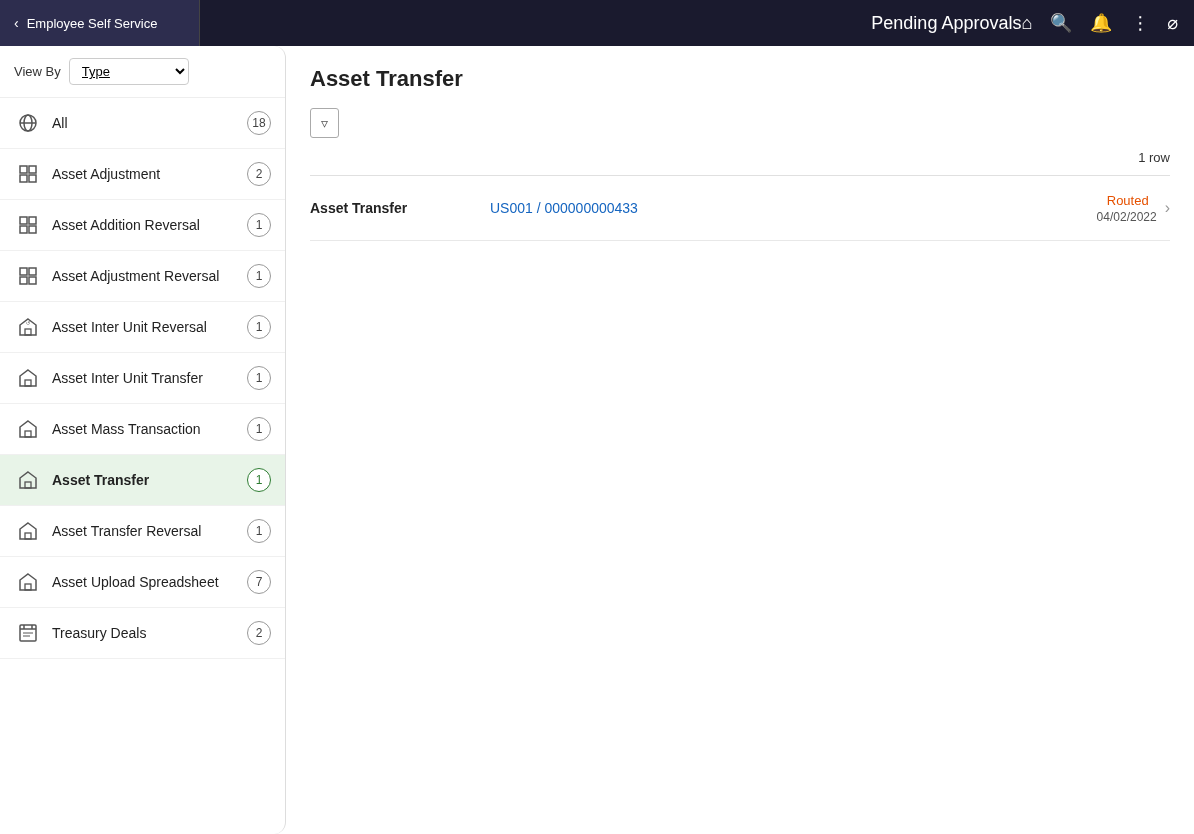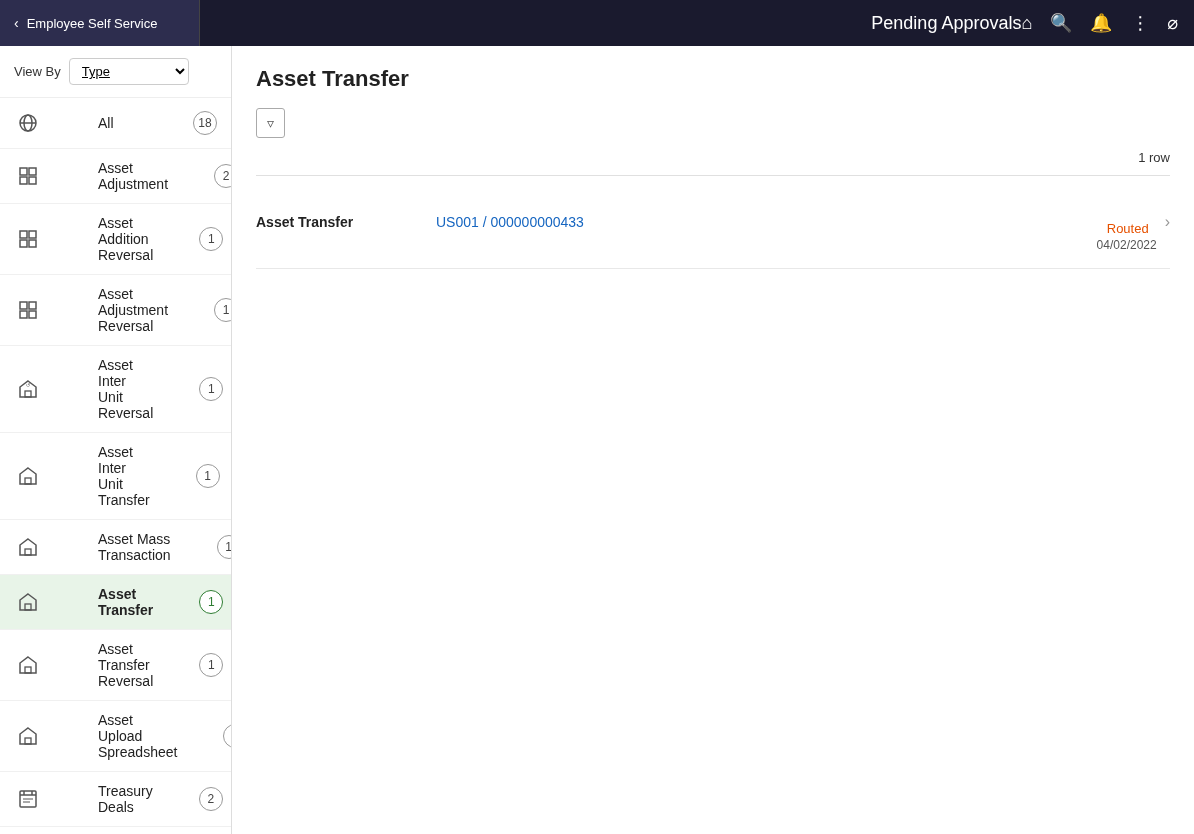--- a/index.html
+++ b/index.html
@@ -50,25 +50,26 @@
     }
 
     
     .layout {
       display: flex;
       height: calc(834px - 46px);
     }
 
     
     .sidebar {
-      width: 232px;
+      width: 286px;
       border-right: 1px solid #ddd;
       background: #fff;
       overflow-y: auto;
       flex-shrink: 0;
+      border-radius: 12px;
     }
     .sidebar-viewby {
       display: flex;
       align-items: center;
       padding: 12px 14px;
       gap: 8px;
       border-bottom: 1px solid #eee;
     }
     .sidebar-viewby label {
       font-size: 13px;
@@ -85,21 +86,20 @@
       text-decoration: underline;
     }
 
     .nav-item {
       display: flex;
       align-items: center;
       padding: 11px 14px;
       cursor: pointer;
       border-bottom: 1px solid #f0f0f0;
       transition: background 0.1s;
-      gap: 46px;
     }
     .nav-item.active {
       background: #e8f4e8;
     }
     .nav-icon {
       width: 28px;
       height: 28px;
       flex-shrink: 0;
       display: flex;
       align-items: center;
@@ -370,21 +370,21 @@
       </button>
     </div>
 
     <div class="row-count">1 row</div>
     <hr class="divider">
 
     <div id="results-list">
         <div class="result-row">
     <span class="result-type">Asset Transfer</span>
     <span class="result-id">US001 / 000000000433</span>
-    <div style="text-align:right; margin-right:8px;margin-top:28px;">
+    <div style="text-align:right; margin-right:8px;">
       <span class="result-status">Routed</span><br>
       <span style="font-size:12px;color:#555;">04/02/2022</span>
     </div>
     <span class="result-chevron">›</span>
   </div>
       </div>
   </div>
 
 </div>
 

